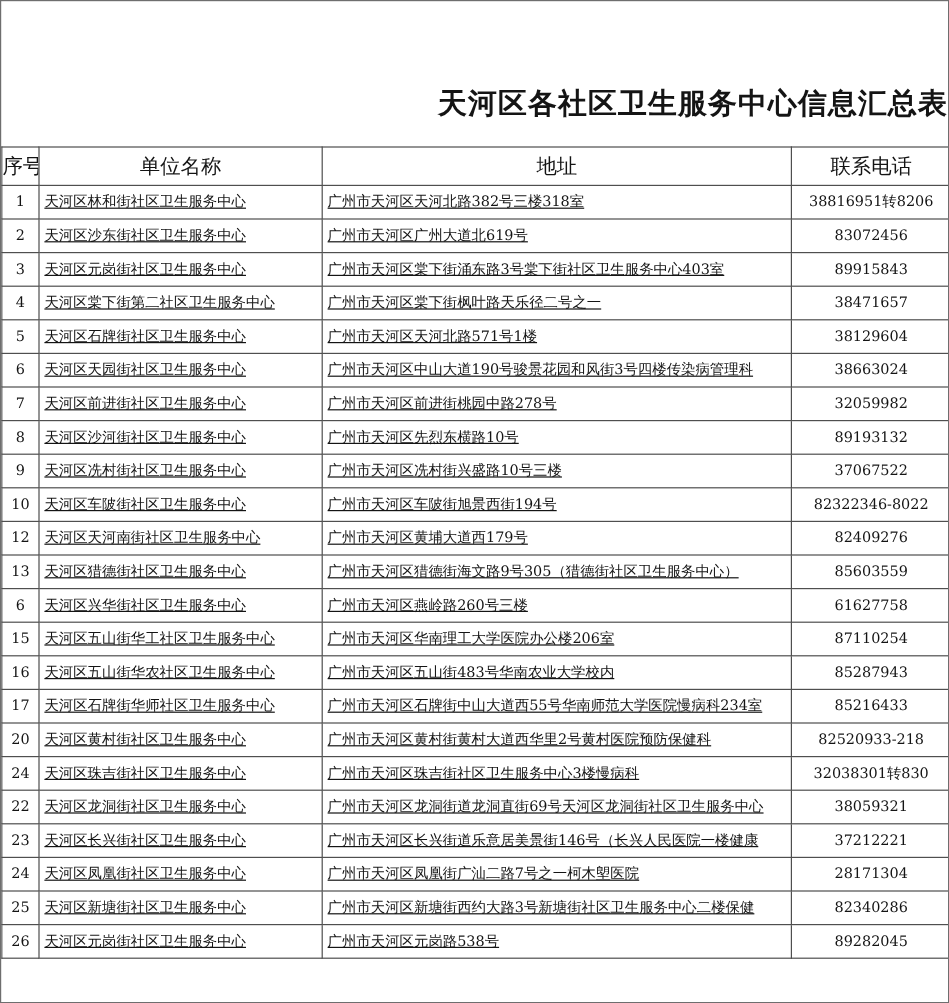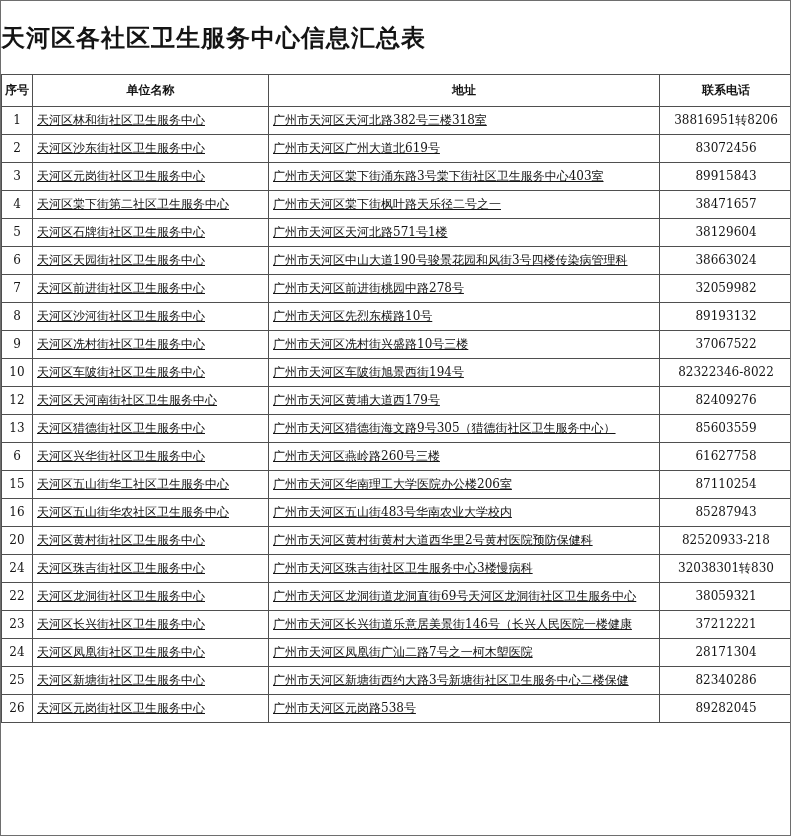--- a/index.html
+++ b/index.html
@@ -12,43 +12,44 @@
     width: 791px;
     height: 836px;
     border: 1px solid #6e6e6e;
     background: #ffffff;
     overflow: hidden;
   }
   .title-row {
     height: 73px;
     display: flex;
     align-items: center;
-    justify-content: flex-start;
+    justify-content: flex-end;
+    margin-top: 48px;
   }
   .title-row h1 {
     font-size: 24px;
     font-weight: bold;
     letter-spacing: 1px;
     white-space: nowrap;
   }
   table.info-table {
     width: 791px;
     border-collapse: collapse;
     table-layout: fixed;
     font-size: 12px;
   }
   table.info-table col.c-index { width: 31px; }
   table.info-table col.c-name  { width: 236px; }
   table.info-table col.c-addr  { width: 391px; }
   table.info-table col.c-phone { width: 133px; }
   table.info-table th {
     height: 32px;
     border: 1px solid #4f4f4f;
-    font-weight: bold;
-    font-size: 12px;
+    font-weight: normal;
+    font-size: 17px;
     text-align: center;
     white-space: nowrap;
     overflow: hidden;
     background: #ffffff;
   }
   table.info-table td {
     height: 28px;
     border: 1px solid #4f4f4f;
     white-space: nowrap;
     overflow: hidden;
@@ -166,20 +167,26 @@
           <td class="left">广州市天河区华南理工大学医院办公楼206室</td>
           <td class="center">87110254</td>
         </tr>
         <tr>
           <td class="center">16</td>
           <td class="left">天河区五山街华农社区卫生服务中心</td>
           <td class="left">广州市天河区五山街483号华南农业大学校内</td>
           <td class="center">85287943</td>
         </tr>
         <tr>
+          <td class="center">17</td>
+          <td class="left">天河区石牌街华师社区卫生服务中心</td>
+          <td class="left">广州市天河区石牌街中山大道西55号华南师范大学医院慢病科234室</td>
+          <td class="center">85216433</td>
+        </tr>
+        <tr>
           <td class="center">20</td>
           <td class="left">天河区黄村街社区卫生服务中心</td>
           <td class="left">广州市天河区黄村街黄村大道西华里2号黄村医院预防保健科</td>
           <td class="center">82520933-218</td>
         </tr>
         <tr>
           <td class="center">24</td>
           <td class="left">天河区珠吉街社区卫生服务中心</td>
           <td class="left">广州市天河区珠吉街社区卫生服务中心3楼慢病科</td>
           <td class="center">32038301转830</td>

